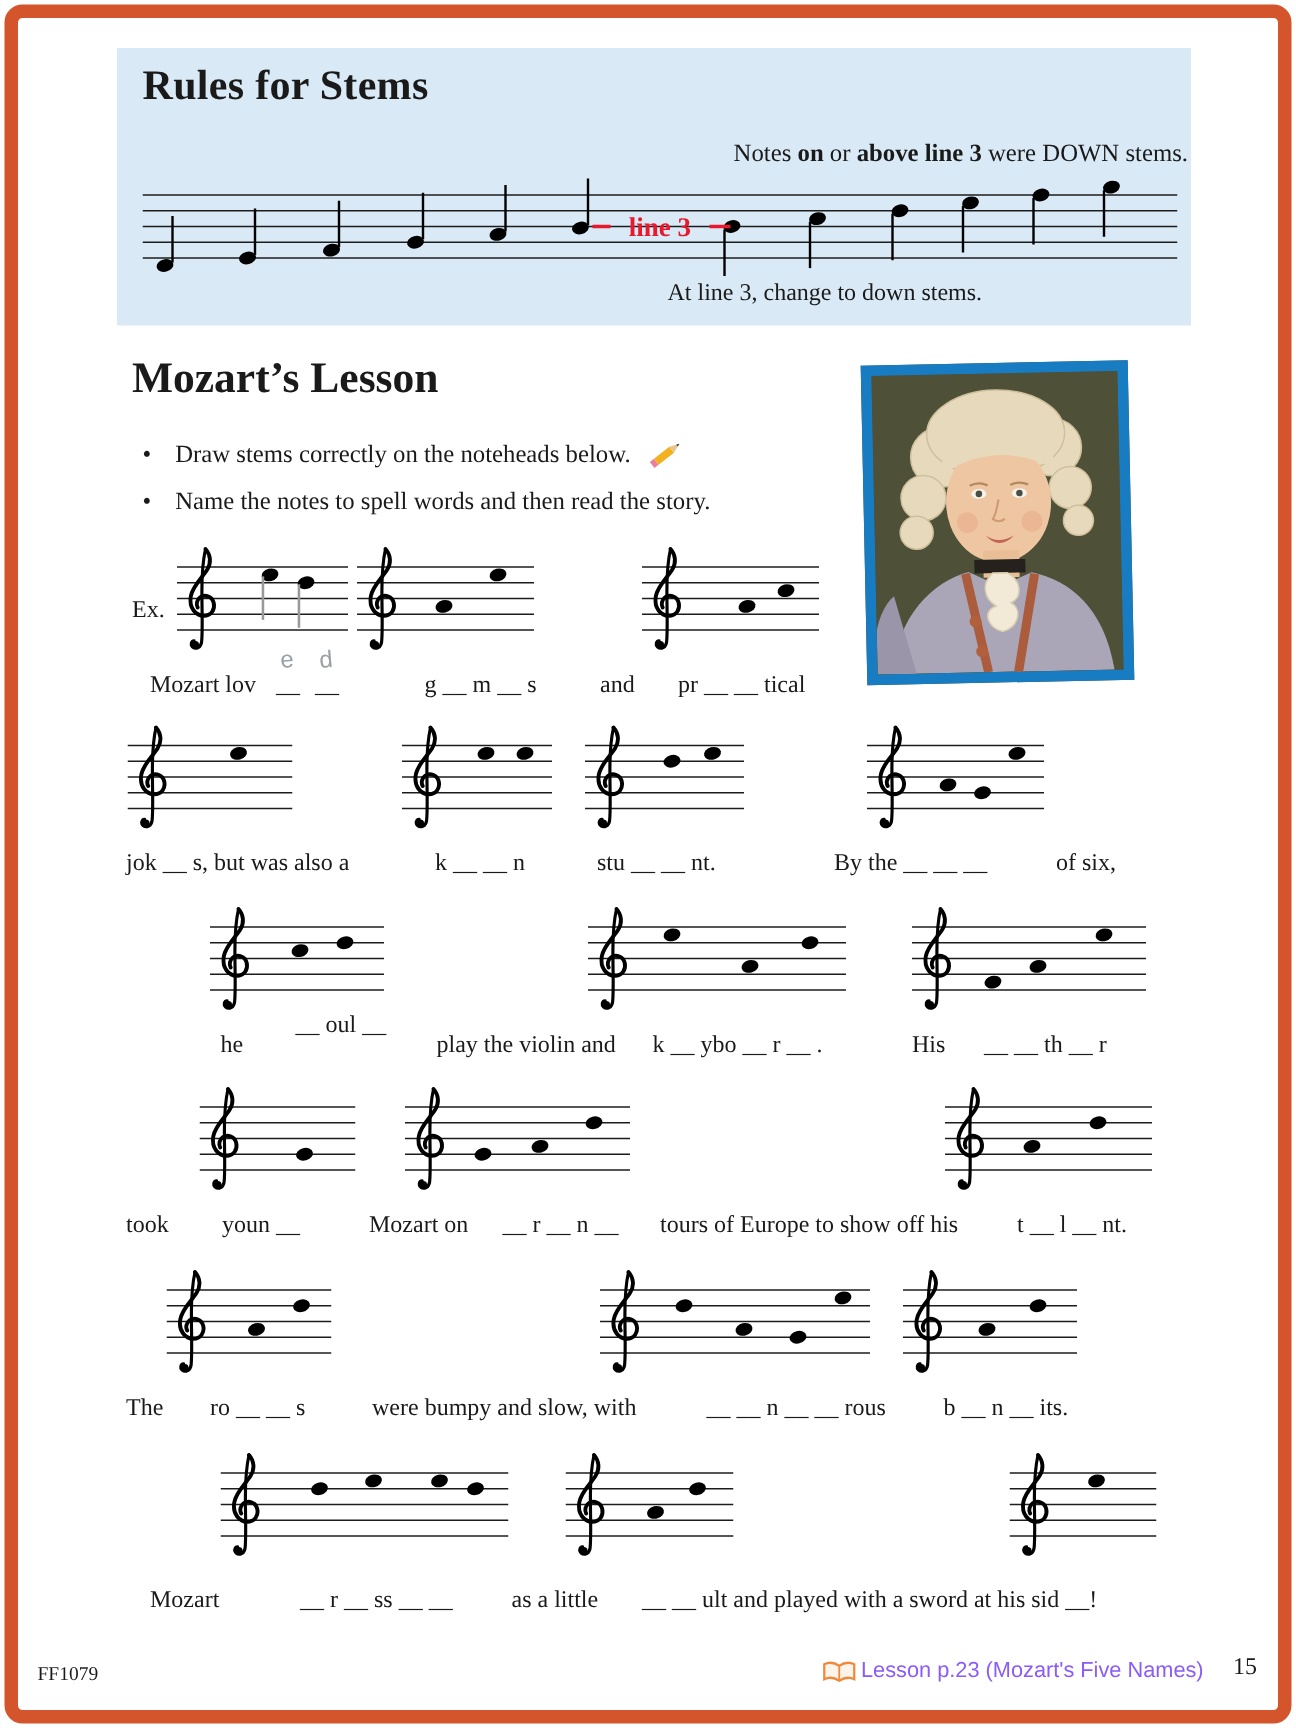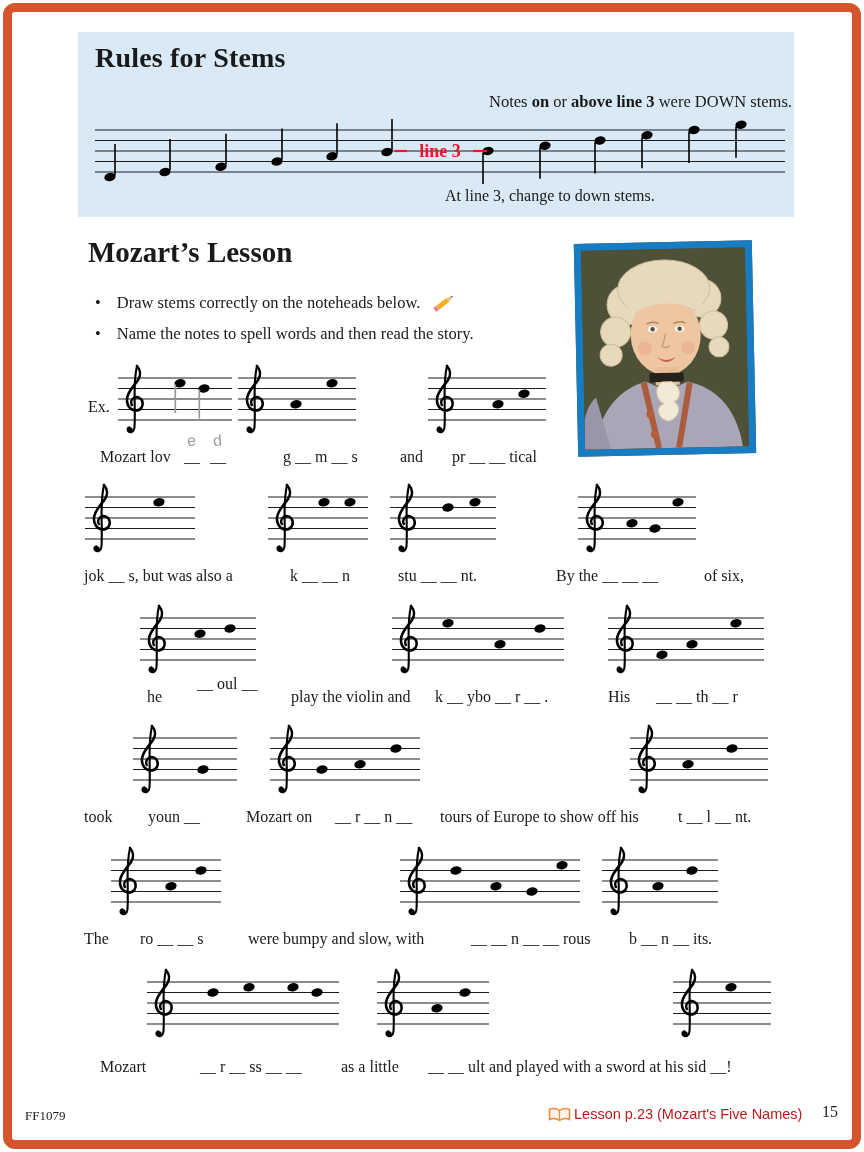--- a/index.html
+++ b/index.html
@@ -22,21 +22,21 @@
   .staff{position:absolute;}
   .story-text{position:absolute;font-size:16px;white-space:pre;}
   .ex{font-size:16px;}
   .ans{position:absolute;top:-16px;left:3px;font-family:"Liberation Sans",sans-serif;
        color:#9aa0a6;font-size:16px;transform:rotate(-5deg);}
   .pframe{position:absolute;left:576px;top:242px;width:164px;height:199px;
           border:7px solid #187cc3;transform:rotate(-1.2deg);background:#4e5138;}
   .ff{position:absolute;left:25px;top:1108px;font-size:13px;}
   .book{position:absolute;left:548px;top:1107px;}
   .lesson{position:absolute;left:574px;top:1106px;font-family:"Liberation Sans",sans-serif;
-          font-size:14.5px;color:#b91c1c;}
+          font-size:14.5px;color:#8b5cf6;}
   .pagenum{position:absolute;left:822px;top:1103px;font-size:16px;}
 </style>
 </head>
 <body>
 
 <div class="page">
 
   <div class="frame"></div>
 
   <div class="rulesbox"></div>

